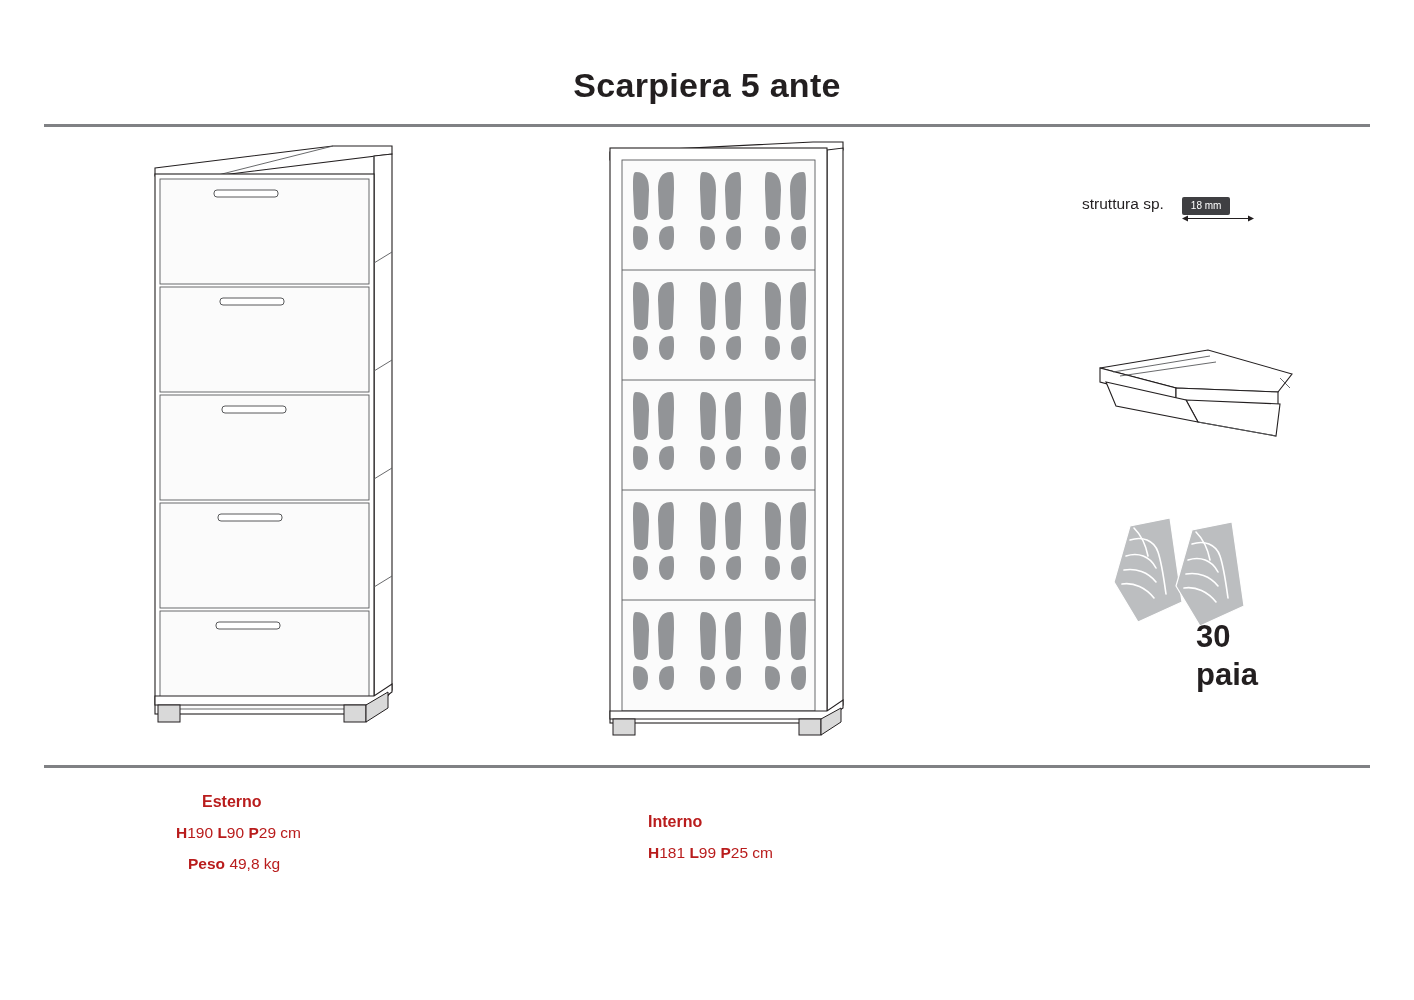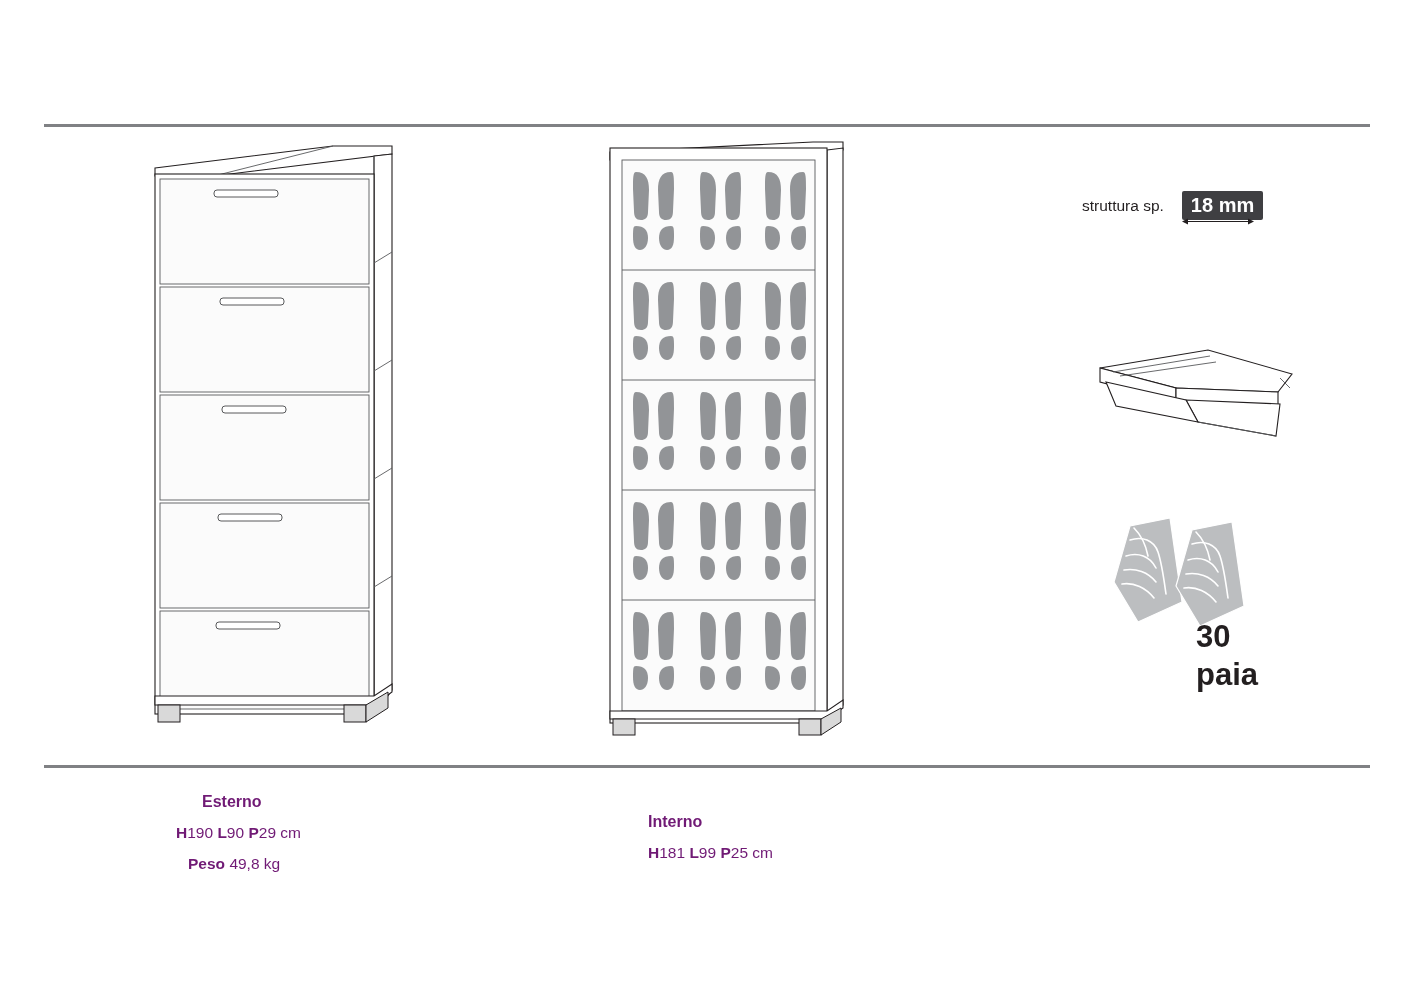--- a/index.html
+++ b/index.html
@@ -40,21 +40,21 @@
     background: #808184;
   }
   .rule-top { top: 124px; }
   .rule-bottom { top: 765px; }
 
   
   .caption {
     position: absolute;
     font-size: 15.5px;
     line-height: 31px;
-    color: #701a75;
+    color: #b91c1c;
   }
   .caption .hdr {
     font-weight: bold;
     font-size: 16px;
   }
   .caption b { font-weight: bold; }
 
   .cap-esterno { top: 786px; left: 176px; }
   .cap-esterno .hdr { margin-left: 26px; }
   .cap-peso { margin-left: 12px; }
@@ -66,22 +66,22 @@
     top: 195px;
     left: 1082px;
     font-size: 15.5px;
     display: flex;
     align-items: center;
     gap: 18px;
   }
   .chip {
     background: #3f3f42;
     color: #ffffff;
-    font-weight: bold;
-    font-size: 20px;
+    font-weight: normal;
+    font-size: 10px;
     padding: 3px 9px 4px 9px;
     border-radius: 2px;
     line-height: 1;
   }
   .chip-wrap { position: relative; }
   .chip-arrow {
     position: absolute;
     left: 0;
     right: 0;
     bottom: -9px;
@@ -107,20 +107,21 @@
   .foot { fill: #d9d9d9; stroke: #231f20; stroke-width: 1; }
   .sole { fill: #929497; }
   .shoe-bg { fill: #bcbec0; stroke: #ffffff; stroke-width: 1.2; }
   .shoe-ln { fill: none; stroke: #ffffff; stroke-width: 1.6; stroke-linecap: round; }
 </style>
 </head>
 <body>
 
 <div class="page">
 
+  <div class="title">Scarpiera 5 ante</div>
   <div class="rule rule-top"></div>
   <div class="rule rule-bottom"></div>
 
   <svg class="svg-abs" style="top:130px; left:130px;" width="290" height="625" viewBox="0 0 290 625">
 
     <polygon class="panel" points="25,38 203,16 262,16 262,24 84,46 25,46"></polygon>
     <line class="ln-thin" x1="84" y1="46" x2="203" y2="16"></line>
 
     <polygon class="panel" points="244,26 262,24 262,560 244,585"></polygon>
     <line class="ln-thin" x1="244" y1="26" x2="244" y2="585"></line>

